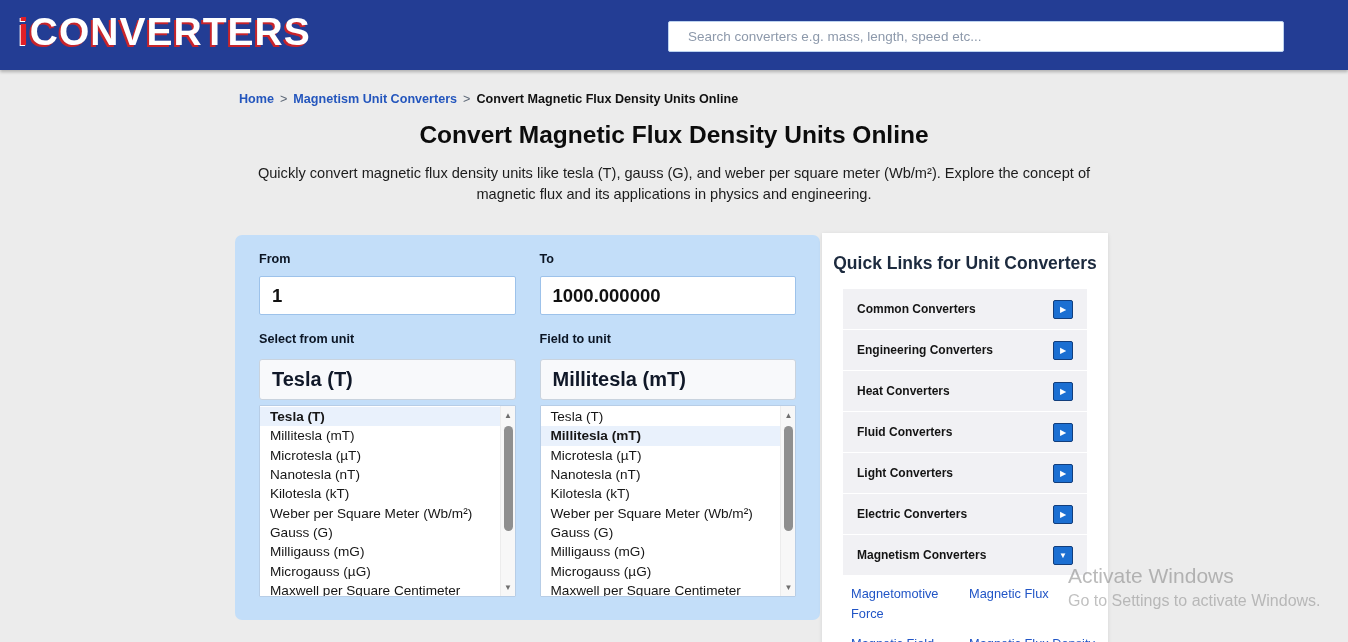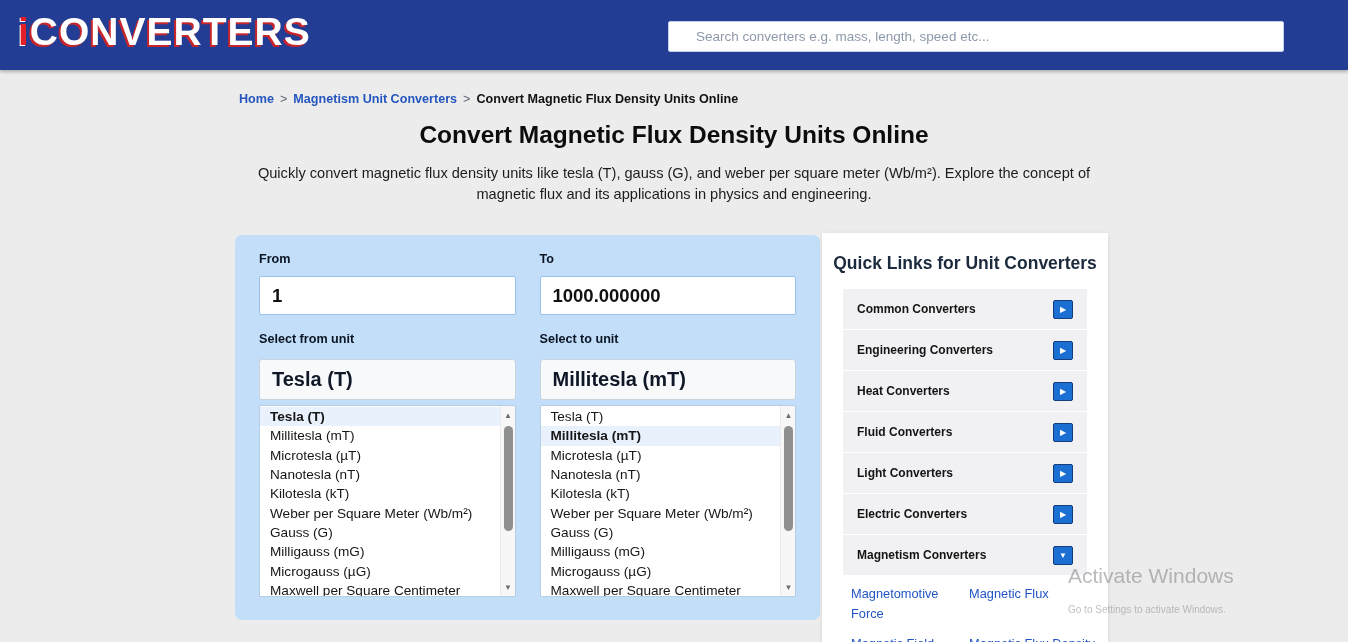--- a/index.html
+++ b/index.html
@@ -27,21 +27,21 @@
     text-decoration: none; cursor: pointer;
     font-family: "Liberation Sans", sans-serif;
   }
   .logo .logo-i { color: #e21f26; text-shadow: -1px 1px 0 #ffffff; }
   .logo .logo-rest { color: #ffffff; text-shadow: -2px 2px 0 #c8242b; }
   .search {
     position: absolute; left: 668px; top: 21px;
     width: 616px; height: 31px;
     border: 1px solid #bcd2ef; border-radius: 2px;
     background: #ffffff; outline: none;
-    padding: 0 27px; font-size: 13.5px;
+    padding: 0 19px; font-size: 13.5px;
     font-family: "Liberation Sans", sans-serif;
     color: #333;
   }
   .search::placeholder { color: #8d99ab; }
 
   
   .breadcrumb {
     position: absolute; left: 239px; top: 92px;
     font-size: 12.6px; font-weight: 700; color: #444;
   }
@@ -166,21 +166,21 @@
     text-decoration: none; line-height: 1.55; cursor: pointer;
   }
 
   
   .watermark {
     position: absolute; left: 1068px; top: 564px;
     pointer-events: none; z-index: 10;
     font-family: "Liberation Sans", sans-serif;
   }
   .watermark-line1 { font-size: 21px; color: rgba(130,130,130,0.55); }
-  .watermark-line2 { font-size: 10px; color: rgba(140,140,140,0.55); margin-top: 16px; }
+  .watermark-line2 { font-size: 16px; color: rgba(140,140,140,0.55); margin-top: 4px; }
 </style>
 </head>
 <body>
 
 <div class="page">
 
   <header class="header">
     <a class="logo">
       <span class="logo-i">i</span><span class="logo-rest">CONVERTERS</span>
     </a>
@@ -216,21 +216,21 @@
           <div class="sb-arrow up">▲</div>
           <div class="sb-thumb"></div>
           <div class="sb-arrow down">▼</div>
         </div>
       </div>
     </div>
 
     <div class="conv-col">
       <label class="conv-label">To</label>
       <input class="conv-input" type="text" value="1000.000000" style="">
-      <label class="conv-label select-label">Select to unit</label>
+      <label class="conv-label select-label">Field to unit</label>
       <div class="unit-display">Millitesla (mT)</div>
       <div class="listbox">
         <div class="options" id="to-options">
             <div class="unit-option">Tesla (T)</div>
             <div class="unit-option selected">Millitesla (mT)</div>
             <div class="unit-option">Microtesla (µT)</div>
             <div class="unit-option">Nanotesla (nT)</div>
             <div class="unit-option">Kilotesla (kT)</div>
             <div class="unit-option">Weber per Square Meter (Wb/m²)</div>
             <div class="unit-option">Gauss (G)</div>

